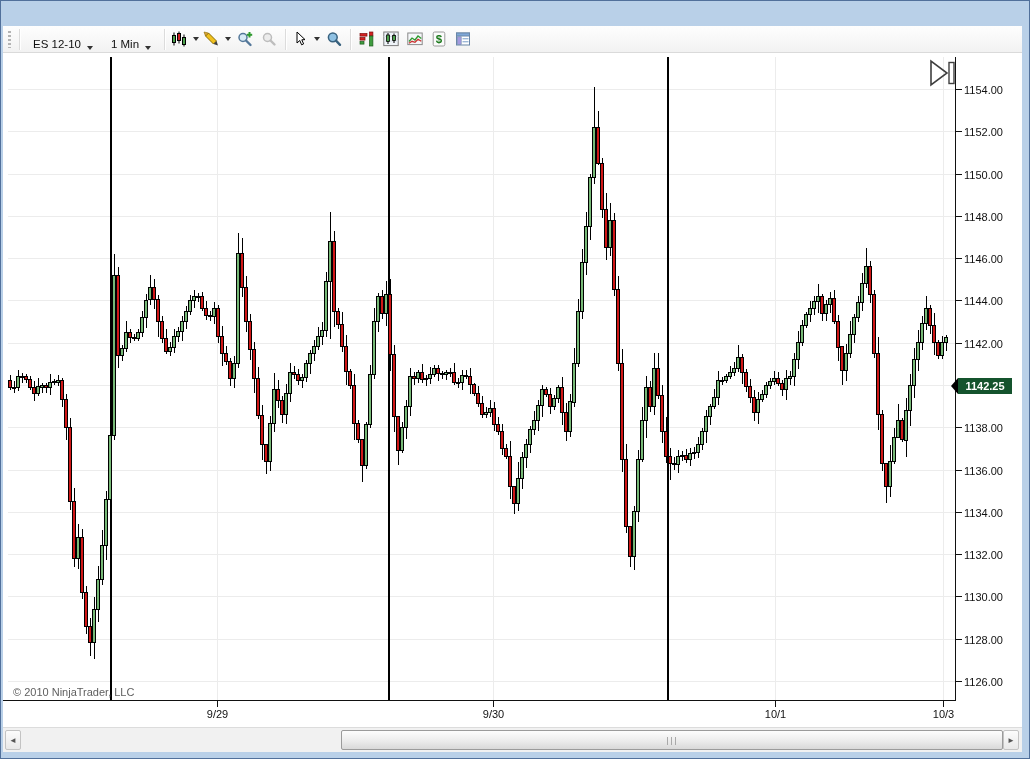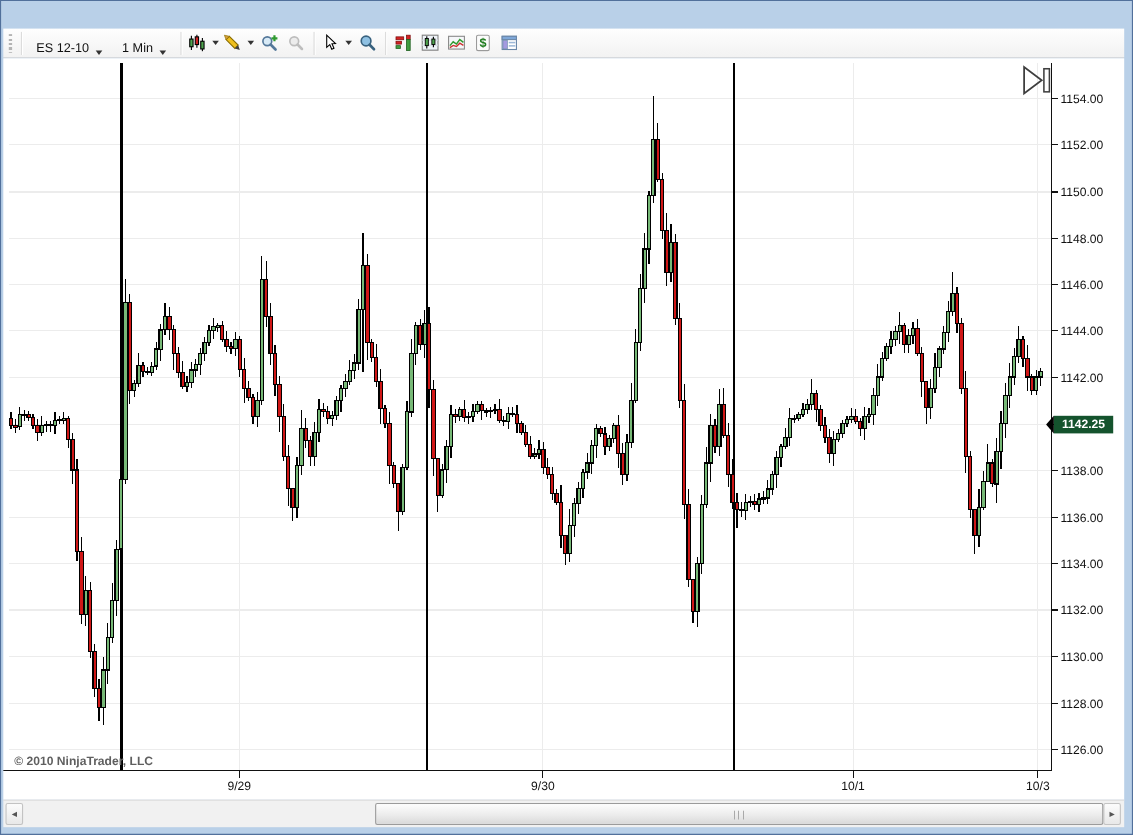--- a/index.html
+++ b/index.html
@@ -35,21 +35,21 @@
   .tsep { width:1px; height:21px; background:#dcdcdc; margin:0 4px; box-shadow:1px 0 0 #fff; }
   .tsel { display:flex; align-items:flex-end; padding:0 9px; height:22px; font-size:11.5px; color:#111; cursor:default; }
   .dd { width:0; height:0; border-left:3.5px solid transparent; border-right:3.5px solid transparent;
         border-top:4px solid #333; margin-left:6px; }
   .tbtn { display:flex; align-items:center; justify-content:center; width:22px; height:22px; margin:0 1px; }
   .tbtn.wdd { width:30px; }
   .tbtn svg { display:block; }
   
   .chart-region { position:absolute; left:3px; top:53px; width:1019px; height:674px; background:#fff; }
   .chart-region svg { position:absolute; left:0; top:0; font-family:"Liberation Sans",sans-serif; }
-  .copyright { position:absolute; left:10px; top:633px; font-size:11px; color:#5f5f5f;font-weight:bold; }
+  .copyright { position:absolute; left:10px; top:633px; font-size:11px; color:#5f5f5f; }
   .price-marker { position:absolute; left:955px; top:277px; height:16px; width:54px;
                   background:#14532d; color:#fff; font-size:11px; font-weight:bold;
                   display:flex; align-items:center; justify-content:center;margin-top:48px; }
   .price-marker::before { content:""; position:absolute; left:-7px; top:0;
                   border-top:8px solid transparent; border-bottom:8px solid transparent;
                   border-right:7px solid #000; }
   
   .hscroll { position:absolute; left:3px; top:727px; width:1019px; height:25px;
              background:#f1f1f1; border-top:1px solid #dcdcdc; }
   .sbtn { position:absolute; top:2px; width:16px; height:20px; border:1px solid #c3c3c3; border-radius:2px;

